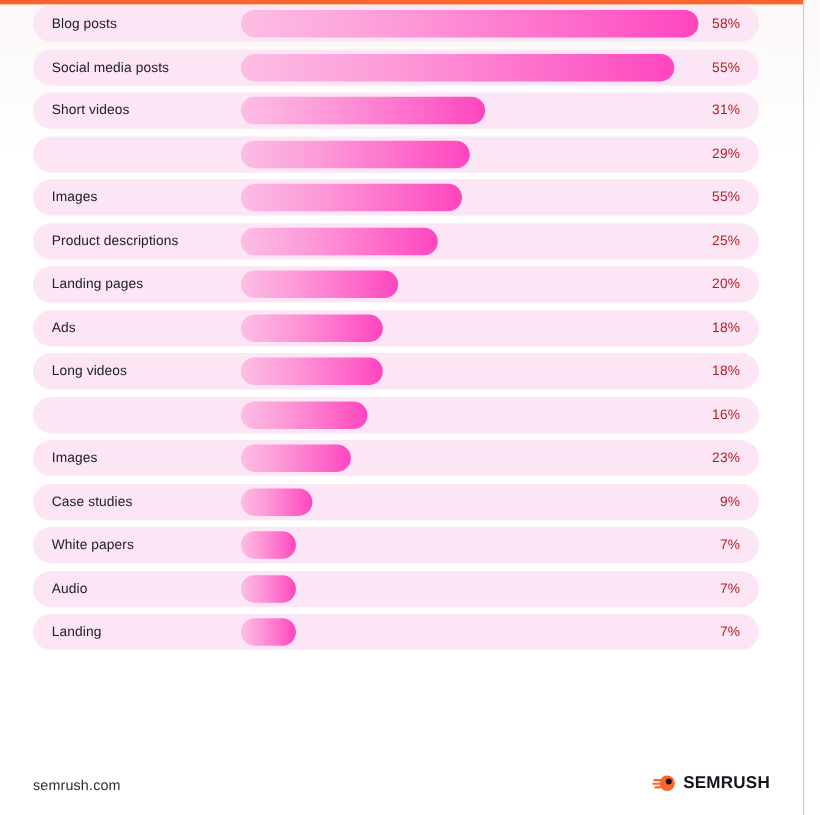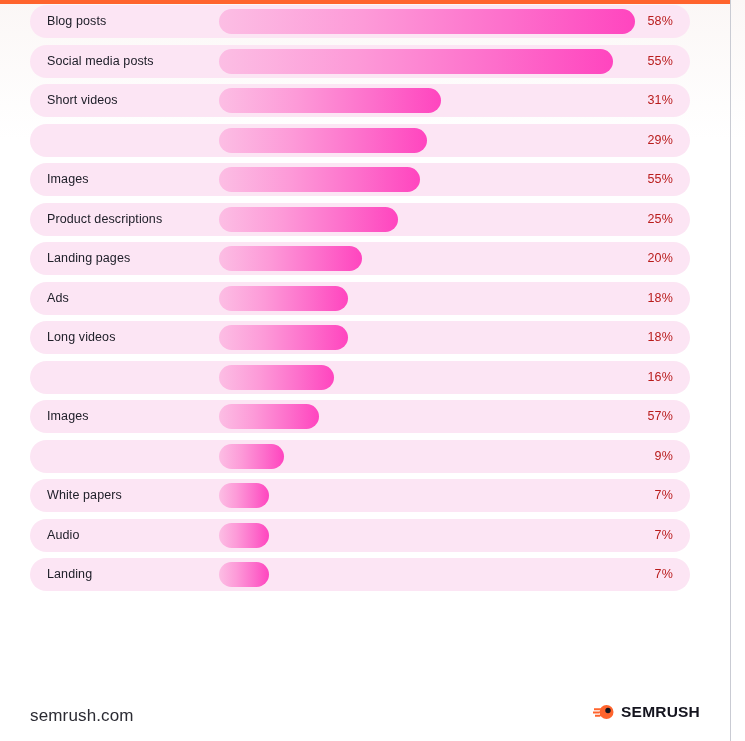--- a/index.html
+++ b/index.html
@@ -110,21 +110,21 @@
     position: absolute;
     left: 30px;
     right: 45px;
     bottom: 16px;
     height: 22px;
   }
   #footer-site {
     position: absolute;
     left: 0;
     top: 3px;
-    font-size: 17px;
+    font-size: 13px;
     color: #2b2b33;
     letter-spacing: 0.15px;
   }
   #brand {
     position: absolute;
     right: 0;
     top: 0;
     display: flex;
     align-items: flex-start;
     gap: 6px;
@@ -217,23 +217,24 @@
         <div class="bar-area">
           <div class="bar" style="width: 114.759px;"></div>
         </div>
         <div class="row-value">16%</div>
       </div>
       <div class="row">
         <div class="row-label">Images</div>
         <div class="bar-area">
           <div class="bar" style="width: 100.414px;"></div>
         </div>
-        <div class="row-value">57%</div>
-      </div>
-      <div class="row">
+        <div class="row-value">23%</div>
+      </div>
+      <div class="row">
+        <div class="row-label">Case studies</div>
         <div class="bar-area">
           <div class="bar" style="width: 64.5517px;"></div>
         </div>
         <div class="row-value">9%</div>
       </div>
       <div class="row">
         <div class="row-label">White papers</div>
         <div class="bar-area">
           <div class="bar" style="width: 50.2069px;"></div>
         </div>

